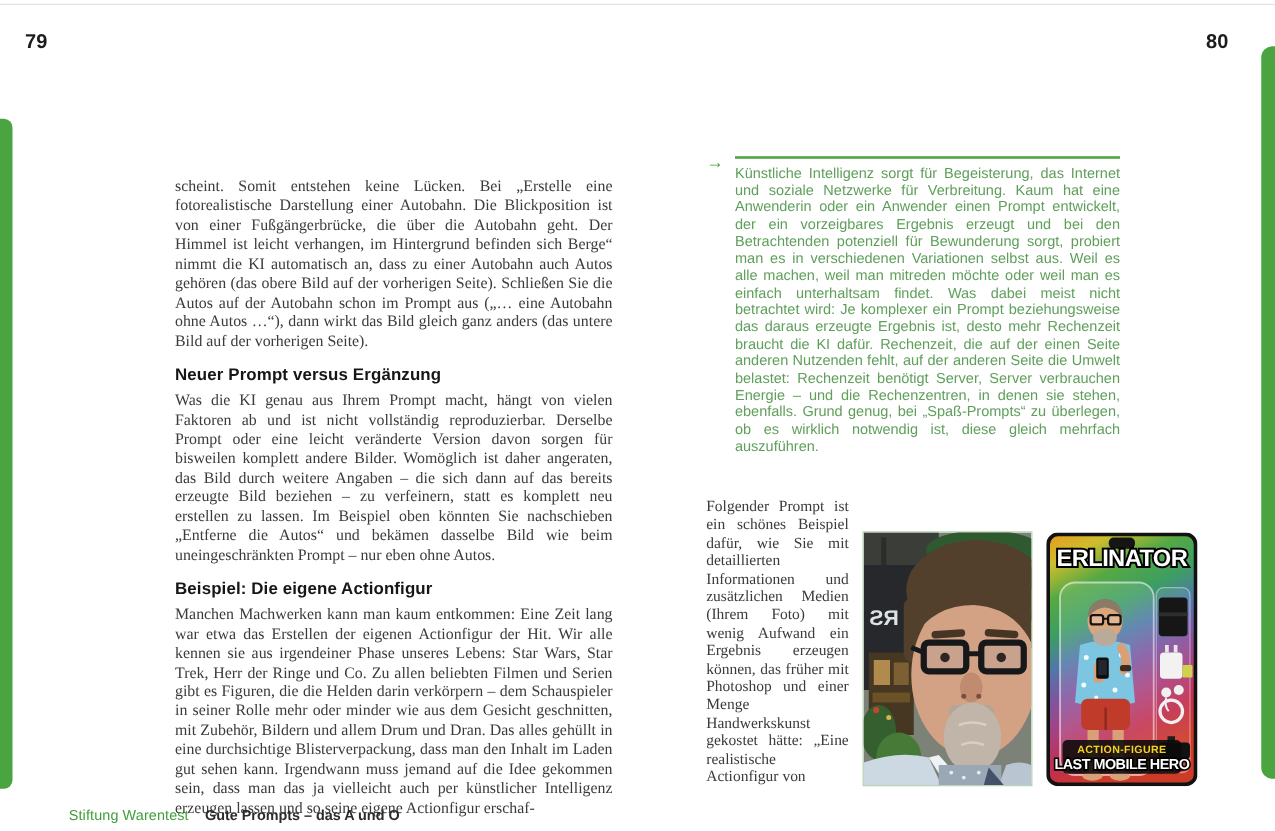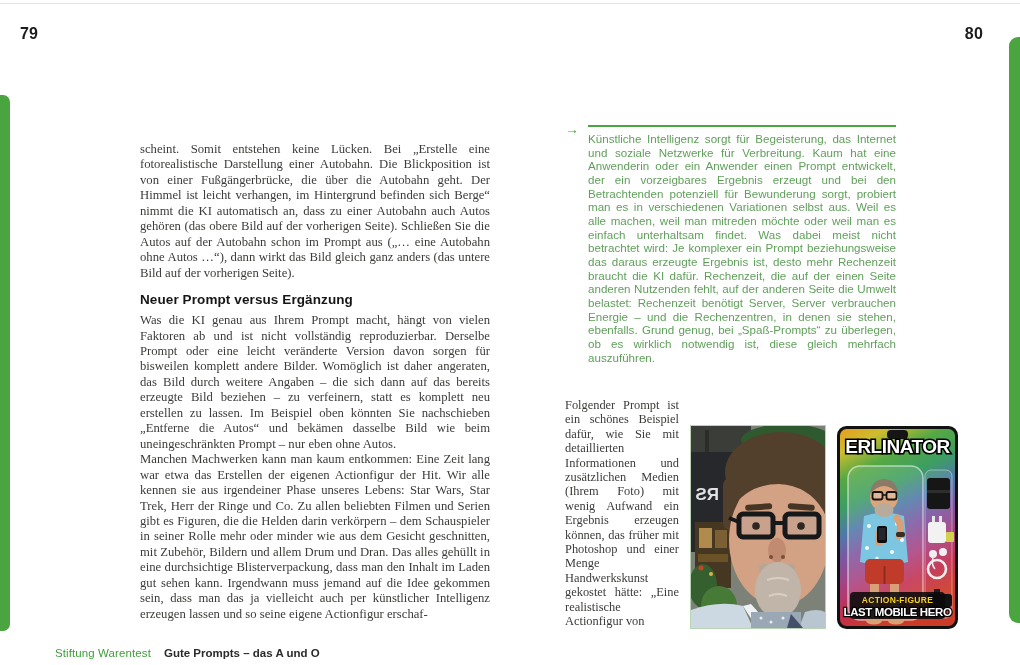--- a/index.html
+++ b/index.html
@@ -67,20 +67,21 @@
 <div class="bar bar-left"></div>
 <div class="bar bar-right"></div>
 
 <div class="pagenum pn-left">79</div>
 <div class="pagenum pn-right">80</div>
 
 <div class="col-left">
   <p class="body-text">scheint. Somit entstehen keine Lücken. Bei „Erstelle eine fotorealistische Darstellung einer Autobahn. Die Blickposition ist von einer Fußgängerbrücke, die über die Autobahn geht. Der Himmel ist leicht verhangen, im Hintergrund befinden sich Berge“ nimmt die KI automatisch an, dass zu einer Autobahn auch Autos gehören (das obere Bild auf der vorherigen Seite). Schließen Sie die Autos auf der Autobahn schon im Prompt aus („… eine Autobahn ohne Autos …“), dann wirkt das Bild gleich ganz anders (das untere Bild auf der vorherigen Seite).</p>
   <div class="subhead">Neuer Prompt versus Ergänzung</div>
   <p class="body-text">Was die KI genau aus Ihrem Prompt macht, hängt von vielen Faktoren ab und ist nicht vollständig reproduzierbar. Derselbe Prompt oder eine leicht veränderte Version davon sorgen für bisweilen komplett andere Bilder. Womöglich ist daher angeraten, das Bild durch weitere Angaben – die sich dann auf das bereits erzeugte Bild beziehen – zu verfeinern, statt es komplett neu erstellen zu lassen. Im Beispiel oben könnten Sie nachschieben „Entferne die Autos“ und bekämen dasselbe Bild wie beim uneingeschränkten Prompt – nur eben ohne Autos.</p>
+  <div class="subhead">Beispiel: Die eigene Actionfigur</div>
   <p class="body-text">Manchen Machwerken kann man kaum entkommen: Eine Zeit lang war etwa das Erstellen der eigenen Actionfigur der Hit. Wir alle kennen sie aus irgendeiner Phase unseres Lebens: Star Wars, Star Trek, Herr der Ringe und Co. Zu allen beliebten Filmen und Serien gibt es Figuren, die die Helden darin verkörpern – dem Schauspieler in seiner Rolle mehr oder minder wie aus dem Gesicht geschnitten, mit Zubehör, Bildern und allem Drum und Dran. Das alles gehüllt in eine durchsichtige Blisterverpackung, dass man den Inhalt im Laden gut sehen kann. Irgendwann muss jemand auf die Idee gekommen sein, dass man das ja vielleicht auch per künstlicher Intelligenz erzeugen lassen und so seine eigene Actionfigur erschaf-</p>
 </div>
 
 <div class="col-right">
   <div class="tip-head">
     <span class="arrow">→</span>
   </div>
   <p class="tip-body">Künstliche Intelligenz sorgt für Begeisterung, das Internet und soziale Netzwerke für Verbreitung. Kaum hat eine Anwenderin oder ein Anwender einen Prompt entwickelt, der ein vorzeigbares Ergebnis erzeugt und bei den Betrachtenden potenziell für Bewunderung sorgt, probiert man es in verschiedenen Variationen selbst aus. Weil es alle machen, weil man mitreden möchte oder weil man es einfach unterhaltsam findet. Was dabei meist nicht betrachtet wird: Je komplexer ein Prompt beziehungsweise das daraus erzeugte Ergebnis ist, desto mehr Rechenzeit braucht die KI dafür. Rechenzeit, die auf der einen Seite anderen Nutzenden fehlt, auf der anderen Seite die Umwelt belastet: Rechenzeit benötigt Server, Server verbrauchen Energie – und die Rechenzentren, in denen sie stehen, ebenfalls. Grund genug, bei „Spaß-Prompts“ zu überlegen, ob es wirklich notwendig ist, diese gleich mehrfach auszuführen.</p>
 </div>
 

